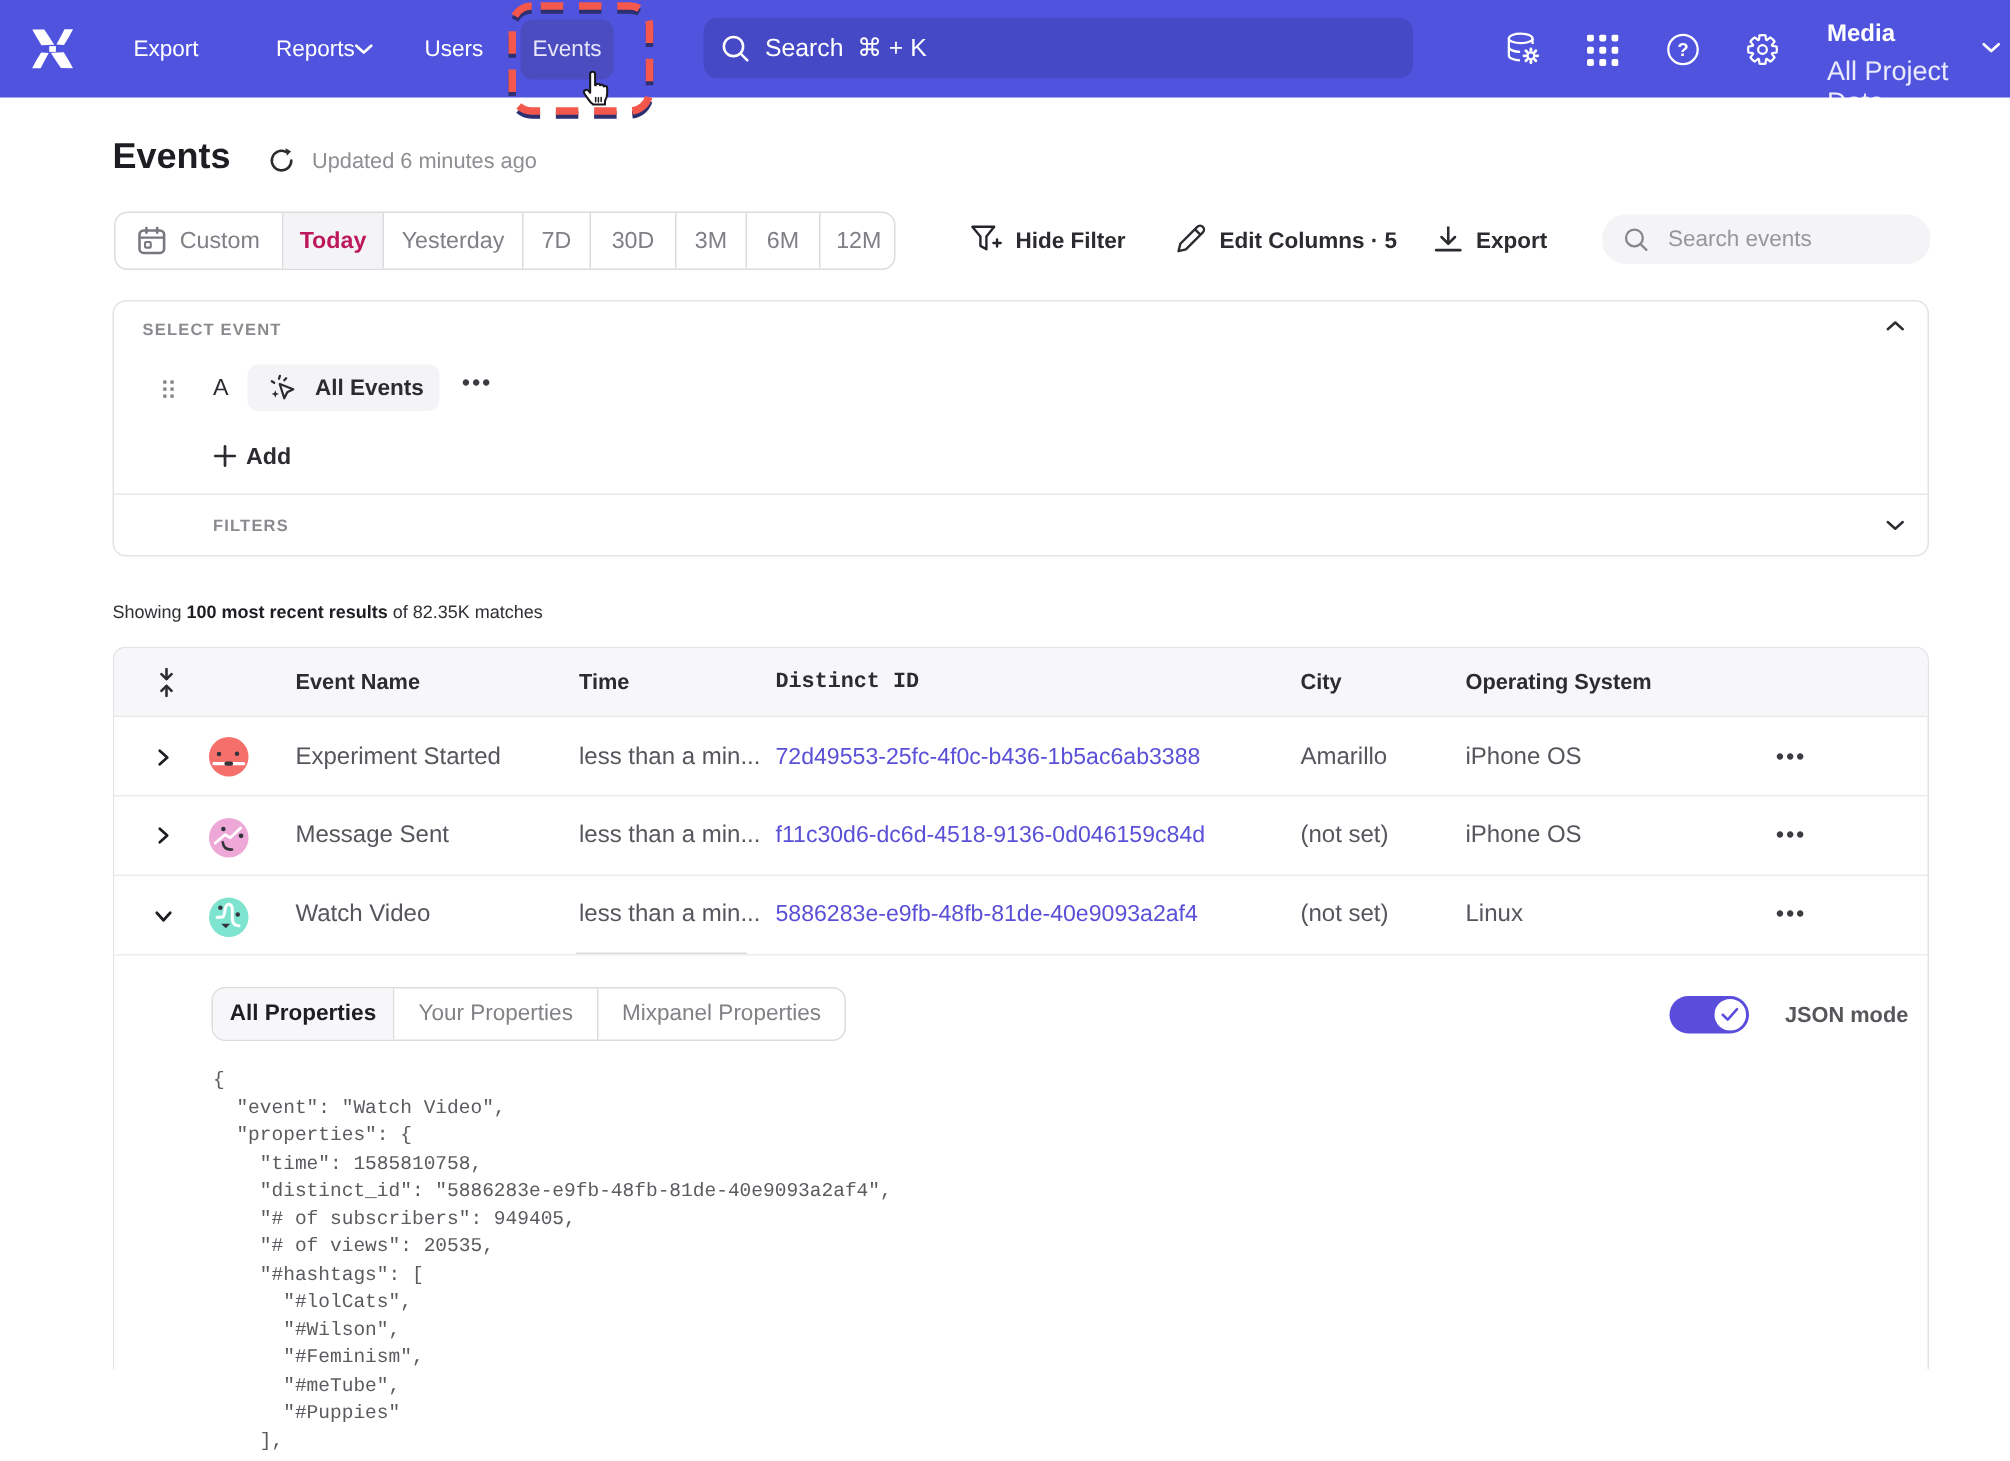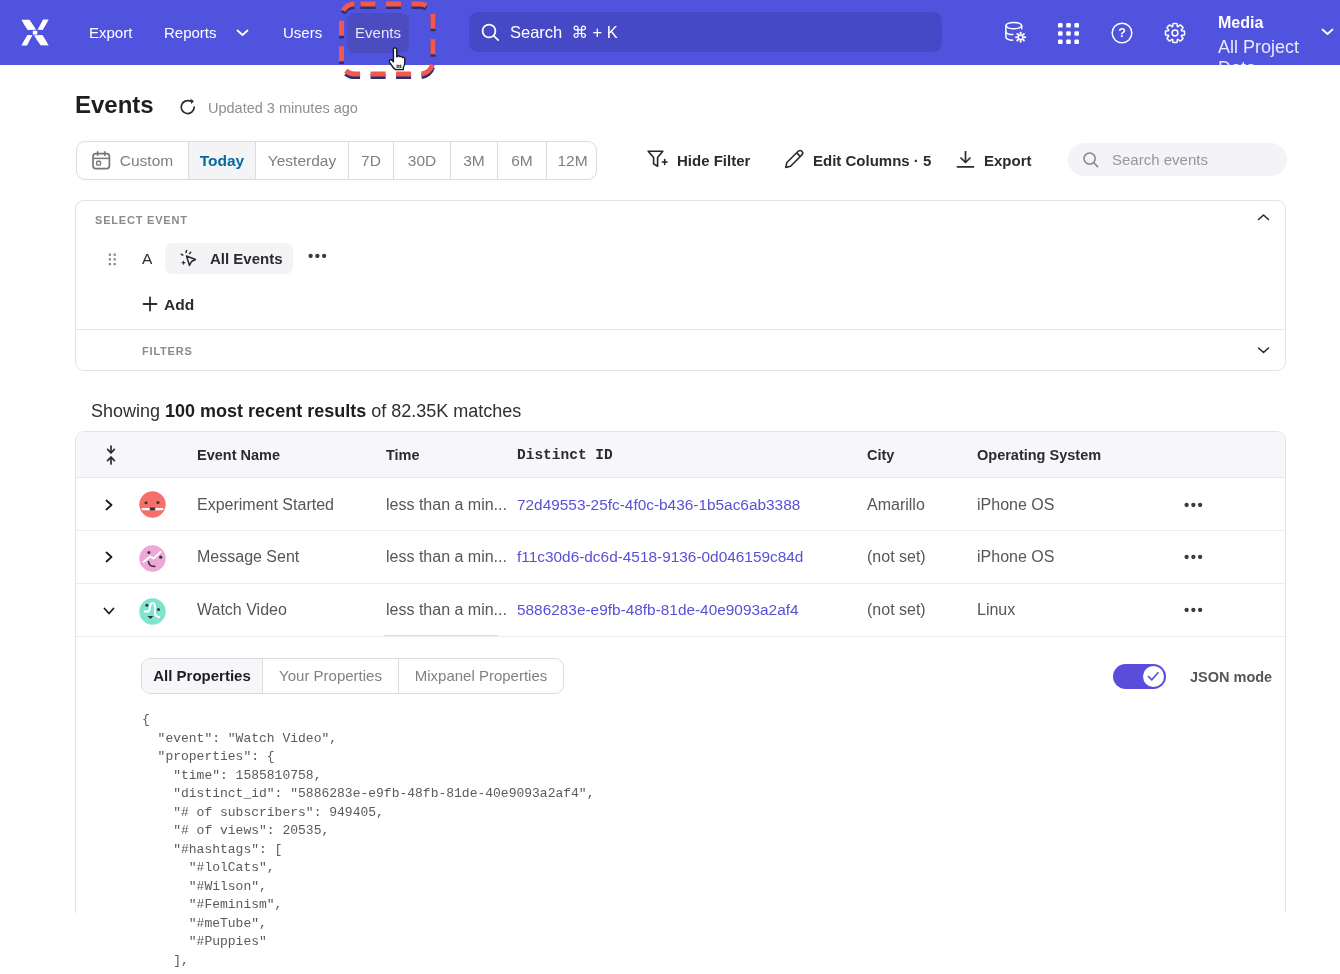--- a/index.html
+++ b/index.html
@@ -22,21 +22,21 @@
   <svg class="abs" style="left:21px;top:19px" width="28" height="27" viewBox="0 0 27 26">
     <g fill="#ffffff">
       <path d="M0.5,0.6 L8.2,0.7 C10.3,3.9 12.6,7.1 14.6,10.4 L6.4,10.7 C4.2,7.3 2.2,3.9 0.5,0.6 Z"></path>
       <path d="M21.2,0.5 L26.7,0.5 C24.9,3.9 23.1,7.3 20.9,10.6 L16.0,10.3 C17.9,7 19.6,3.7 21.2,0.5 Z"></path>
       <path d="M6.2,15.4 L11.1,15.7 C9.2,19 7.5,22.3 5.9,25.5 L0.4,25.5 C2.2,22.1 4.0,18.7 6.2,15.4 Z"></path>
       <path d="M12.5,15.6 L20.7,15.3 C22.9,18.7 24.9,22.1 26.7,25.5 L18.9,25.3 C16.6,22.1 14.3,18.9 12.5,15.6 Z"></path>
       <rect x="11.4" y="11.3" width="4.3" height="3.7"></rect>
     </g>
   </svg>
   <span class="navlink" style="left:89px">Export</span>
-  <span class="navlink" style="left:164px">Reports</span>
+  <span class="navlink" style="left:184px">Reports</span>
   <svg class="abs" style="left:236px;top:29px" width="13" height="8" viewBox="0 0 13 8">
       <path d="M1.5,1.5 L6.5,6 L11.5,1.5" fill="none" stroke="#fff" stroke-width="1.8" stroke-linecap="round" stroke-linejoin="round"></path>
     </svg>
   <span class="navlink" style="left:283px">Users</span>
   <div class="abs" style="left:347px;top:13px;width:62px;height:40px;background:#4a4cc0;border-radius:8px;text-align:center;line-height:40px;color:#e8e6fa;font-size:15px;font-weight:500;">Events</div>
 
   <div class="abs" style="left:469px;top:12px;width:473px;height:40px;background:#4549c6;border-radius:9px;"></div>
   <svg class="abs" style="left:480px;top:22px" width="21" height="21" viewBox="0 0 21 21">
       <circle cx="9" cy="9" r="6.4" fill="none" stroke="#fff" stroke-width="1.7"></circle>
       <line x1="13.8" y1="13.8" x2="18.2" y2="18.2" stroke="#fff" stroke-width="1.7" stroke-linecap="round"></line>
@@ -101,34 +101,34 @@
     <line x1="15.2" y1="19.7" x2="15.2" y2="22.8"></line>
     <line x1="17.2" y1="19.5" x2="17.2" y2="22.5"></line>
   </g>
 </svg>
 
 <div class="abs" style="left:75px;top:91px;font-size:24px;font-weight:700;color:#1d1d22;">Events</div>
 <svg class="abs" style="left:179px;top:98px" width="18" height="18" viewBox="0 0 18 18">
   <path d="M15.2,9 A6.5,6.5 0 1 1 11.5,3.2" fill="none" stroke="#2b2b30" stroke-width="1.7" stroke-linecap="round"></path>
   <path d="M11.2,0.8 L15.0,2.9 L12.3,5.9 Z" fill="#2b2b30"></path>
 </svg>
-<div class="abs" style="left:208px;top:100px;font-size:14.5px;color:#8e8e93;">Updated 3 minutes ago</div>
+<div class="abs" style="left:208px;top:100px;font-size:14.5px;color:#8e8e93;">Updated 6 minutes ago</div>
 
 <div class="abs" style="left:76px;top:141px;width:521px;height:39px;border:1px solid #dcdcdf;border-radius:9px;">
   <div class="seg" style="left:0;width:112px;">
     <svg style="position:absolute;left:15px;top:9px" width="19" height="19" viewBox="0 0 19 19">
       <rect x="1" y="2.6" width="16.4" height="15" rx="2.8" fill="none" stroke="#77777d" stroke-width="1.7"></rect>
       <line x1="1.5" y1="7.4" x2="16.9" y2="7.4" stroke="#77777d" stroke-width="1.5"></line>
       <line x1="5.6" y1="0.9" x2="5.6" y2="4.2" stroke="#77777d" stroke-width="1.7" stroke-linecap="round"></line>
       <line x1="12.8" y1="0.9" x2="12.8" y2="4.2" stroke="#77777d" stroke-width="1.7" stroke-linecap="round"></line>
       <rect x="4.7" y="10.3" width="3.8" height="3.8" rx="0.8" fill="none" stroke="#77777d" stroke-width="1.4"></rect>
     </svg>
     <span style="margin-left:28px;">Custom</span>
   </div>
-  <div class="seg" style="left:112px;width:67px;background:#f4f4f6;color:#0369a1;font-weight:600;">Today</div>
+  <div class="seg" style="left:112px;width:67px;background:#f4f4f6;color:#be185d;font-weight:600;">Today</div>
   <div class="seg" style="left:179px;width:93px;">Yesterday</div>
   <div class="seg" style="left:272px;width:45px;">7D</div>
   <div class="seg" style="left:317px;width:57px;">30D</div>
   <div class="seg" style="left:374px;width:47px;">3M</div>
   <div class="seg" style="left:421px;width:49px;">6M</div>
   <div class="seg" style="left:470px;width:51px;">12M</div>
 </div>
 
 <svg class="abs" style="left:647px;top:150px" width="22" height="20" viewBox="0 0 22 20">
   <path d="M1.2,1.2 L15.8,1.2 L10.6,7.6 L10.6,16.2 L6.6,13.9 L6.6,7.6 Z" fill="none" stroke="#25252b" stroke-width="1.6" stroke-linejoin="round"></path>
@@ -192,21 +192,21 @@
     </svg>
   <div class="abs" style="left:88px;top:95px;font-size:15.5px;font-weight:600;color:#2b2b30;">Add</div>
 
   <div class="abs" style="left:0;top:128px;width:1209px;border-top:1px solid #e7e7ea;"></div>
   <div class="abs lbl" style="left:19px;top:144px;padding-left:47px;">FILTERS</div>
   <svg class="abs" style="right:15px;top:145px" width="13" height="9" viewBox="0 0 13 9">
       <path d="M1.5,2 L6.5,6.5 L11.5,2" fill="none" stroke="#2b2b30" stroke-width="1.6" stroke-linecap="round" stroke-linejoin="round"></path>
     </svg>
 </div>
 
-<div class="abs" style="left:91px;top:401px;font-size:18px;color:#2f2f34;">Showing <b style="color:#1d1d22;">100 most recent results</b> of 82.35K matches</div>
+<div class="abs" style="left:75px;top:401px;font-size:12px;color:#2f2f34;">Showing <b style="color:#1d1d22;">100 most recent results</b> of 82.35K matches</div>
 
 <div class="abs" style="left:75px;top:431px;width:1211px;height:482px;border:1px solid #e3e3e7;border-bottom:none;border-radius:9px 9px 0 0;">
 
   <div class="abs" style="left:0;top:0;width:1209px;height:46px;background:#f7f7f9;border-radius:8px 8px 0 0;border-bottom:1px solid #e7e7ea;"></div>
   <svg class="abs" style="left:30px;top:13px" width="10" height="20" viewBox="0 0 10 20">
     <g stroke="#2b2b30" stroke-width="1.7" fill="none" stroke-linecap="round" stroke-linejoin="round">
       <line x1="5" y1="1" x2="5" y2="7.6"></line>
         <path d="M1.6,4.4 L5,7.8 L8.4,4.4"></path>
       <line x1="5" y1="19" x2="5" y2="12.4"></line>
         <path d="M1.6,15.6 L5,12.2 L8.4,15.6"></path>

